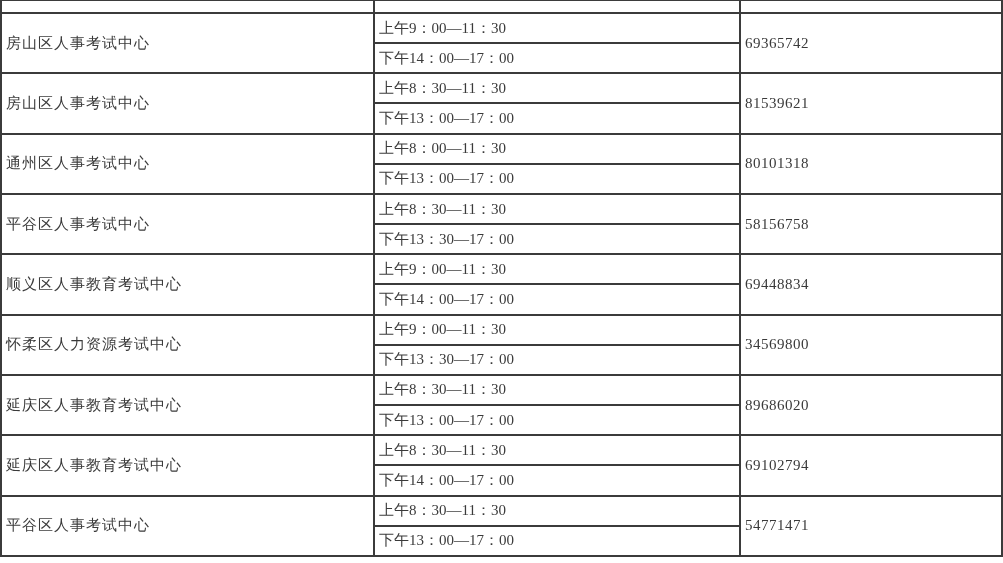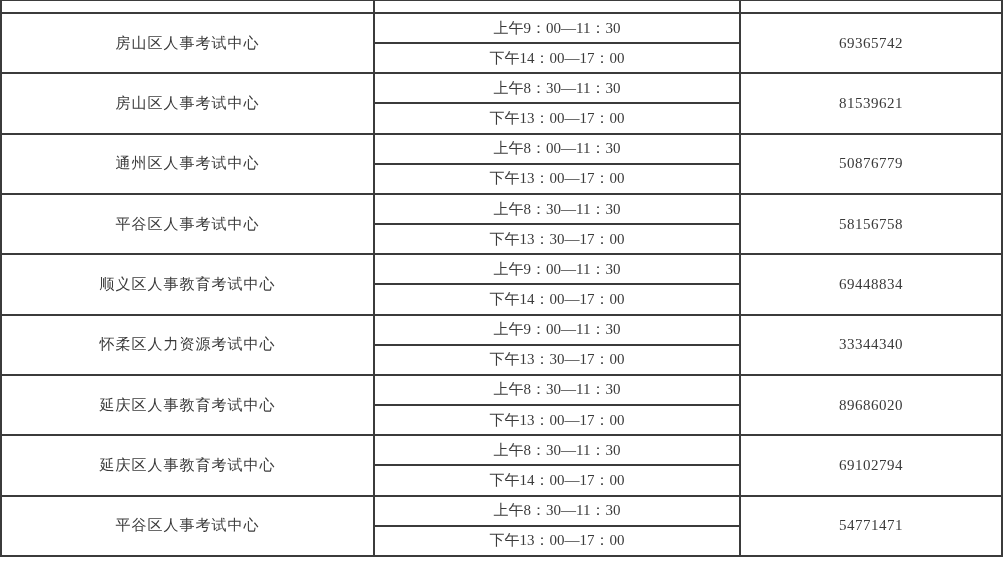--- a/index.html
+++ b/index.html
@@ -15,21 +15,20 @@
     overflow: hidden;
   }
   table.centers {
     border-collapse: collapse;
     table-layout: fixed;
     width: 1001px;
     height: 557px;
   }
   table.centers td {
     border: 2px solid #3b3b3b;
-    text-align: center;
     vertical-align: middle;
     font-size: 15px;
     line-height: 1;
     padding: 4px;
     white-space: nowrap;
     overflow: hidden;
   }
   tr.cutoff-row td {
     height: 3px;
     border-top-width: 1px;
@@ -72,21 +71,21 @@
     <td class="hours-cell">上午8：30—11：30</td>
     <td class="phone-cell" rowspan="2">81539621</td>
   </tr>
   <tr>
     <td class="hours-cell">下午13：00—17：00</td>
   </tr>
 
   <tr>
     <td class="center-cell" rowspan="2">通州区人事考试中心</td>
     <td class="hours-cell">上午8：00—11：30</td>
-    <td class="phone-cell" rowspan="2">50876779</td>
+    <td class="phone-cell" rowspan="2">80101318</td>
   </tr>
   <tr>
     <td class="hours-cell">下午13：00—17：00</td>
   </tr>
 
   <tr>
     <td class="center-cell" rowspan="2">平谷区人事考试中心</td>
     <td class="hours-cell">上午8：30—11：30</td>
     <td class="phone-cell" rowspan="2">58156758</td>
   </tr>
@@ -99,21 +98,21 @@
     <td class="hours-cell">上午9：00—11：30</td>
     <td class="phone-cell" rowspan="2">69448834</td>
   </tr>
   <tr>
     <td class="hours-cell">下午14：00—17：00</td>
   </tr>
 
   <tr>
     <td class="center-cell" rowspan="2">怀柔区人力资源考试中心</td>
     <td class="hours-cell">上午9：00—11：30</td>
-    <td class="phone-cell" rowspan="2">33344340</td>
+    <td class="phone-cell" rowspan="2">34569800</td>
   </tr>
   <tr>
     <td class="hours-cell">下午13：30—17：00</td>
   </tr>
 
   <tr>
     <td class="center-cell" rowspan="2">延庆区人事教育考试中心</td>
     <td class="hours-cell">上午8：30—11：30</td>
     <td class="phone-cell" rowspan="2">89686020</td>
   </tr>

